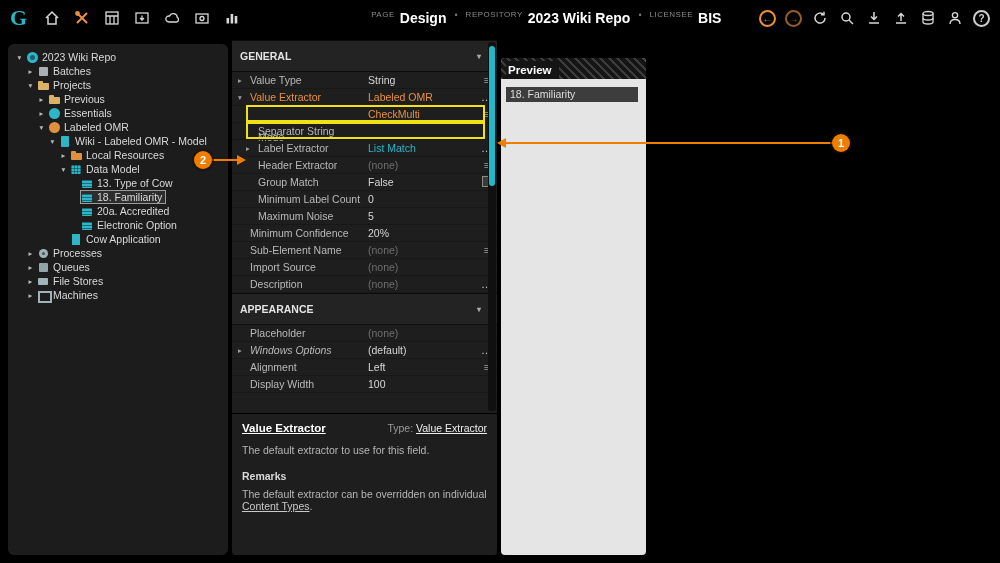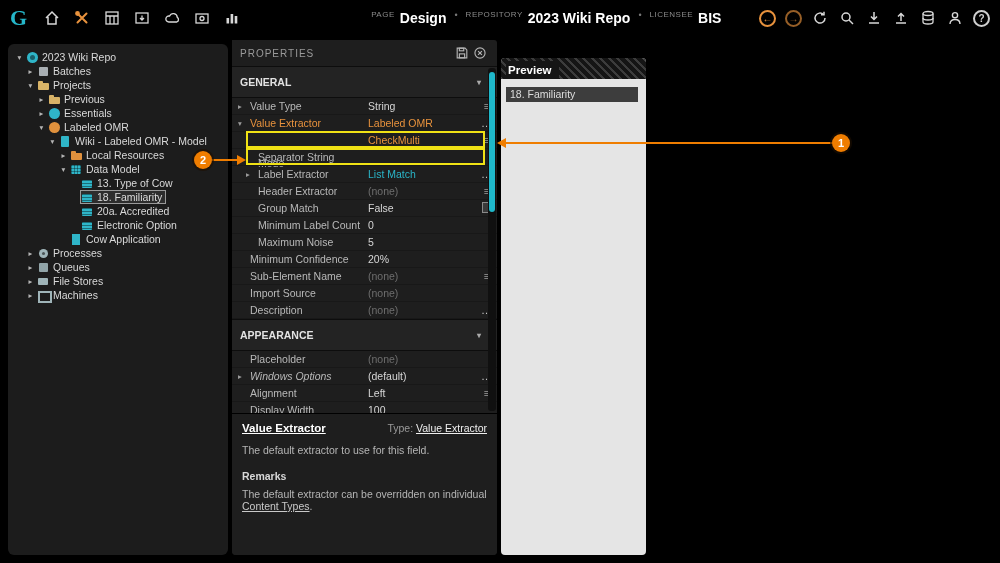--- a/index.html
+++ b/index.html
@@ -325,37 +325,20 @@
         <span class="node">
           <span class="ticon ic-monitor" style="--c: #9fb4b8;"></span>
           <span class="tlab">Machines</span>
         </span>
       </div>
     </div>
 </aside>
 
 <section class="middle">
   <div class="mpanel">
-    <div class="props-header">
-      <span>PROPERTIES</span>
-      <span class="sp"></span>
-      <span class="ph-icon">
-        <svg width="14" height="14" viewBox="0 0 16 16" fill="none" stroke="currentColor" stroke-width="1.3">
-            <path d="M2.5 2.5h9l2 2v9h-11z"></path>
-            <rect x="5" y="9" width="6" height="4.5"></rect>
-            <rect x="5" y="2.5" width="5" height="3"></rect>
-          </svg>
-      </span>
-      <span class="ph-icon">
-        <svg width="14" height="14" viewBox="0 0 16 16" fill="none" stroke="currentColor" stroke-width="1.3">
-            <circle cx="8" cy="8" r="5.8"></circle>
-            <path d="M5.8 5.8l4.4 4.4M10.2 5.8l-4.4 4.4"></path>
-          </svg>
-      </span>
-    </div>
     <div class="grid">
       <div class="psec">
           <span>GENERAL</span>
           <span class="chev">▾</span>
         </div>
         <div class="prow">
           <span class="pexp" style="margin-left: 0px;">▸</span>
           <span class="pname" style="width: 118px;">Value Type</span>
           <span class="pval">String</span>
           <span class="ptrail">≡</span>

